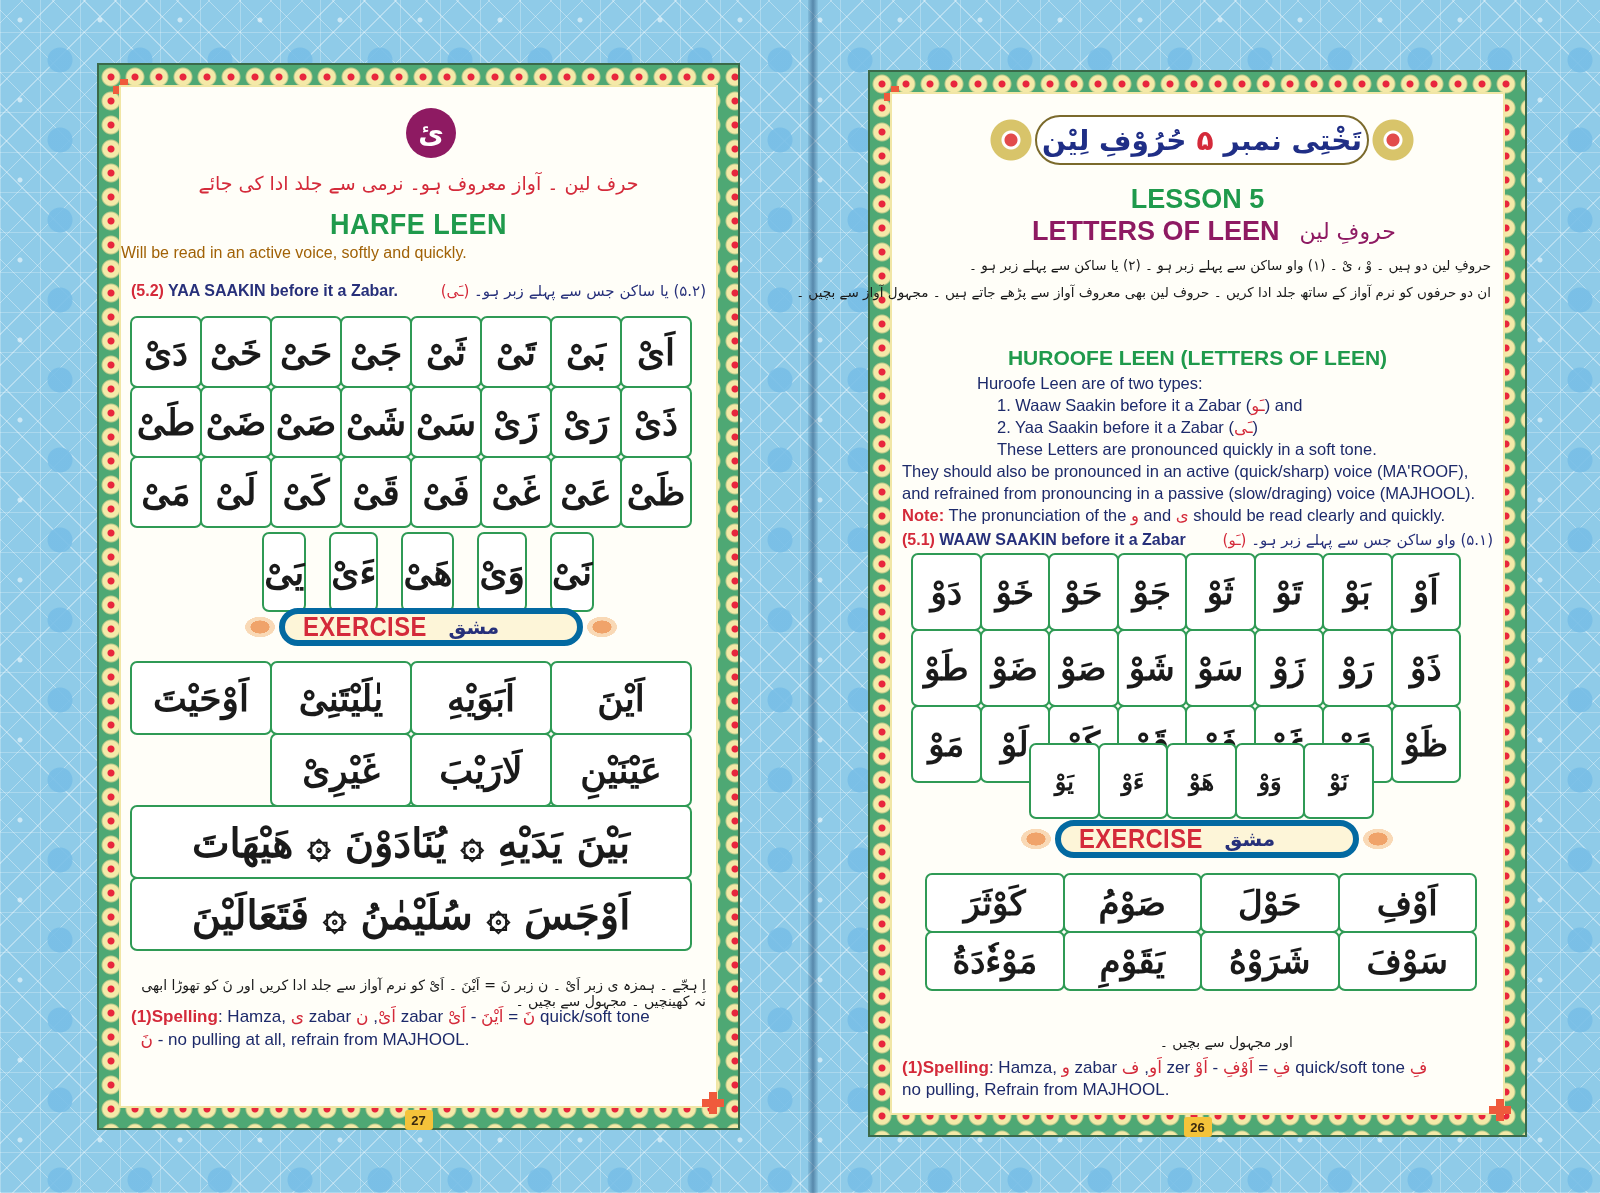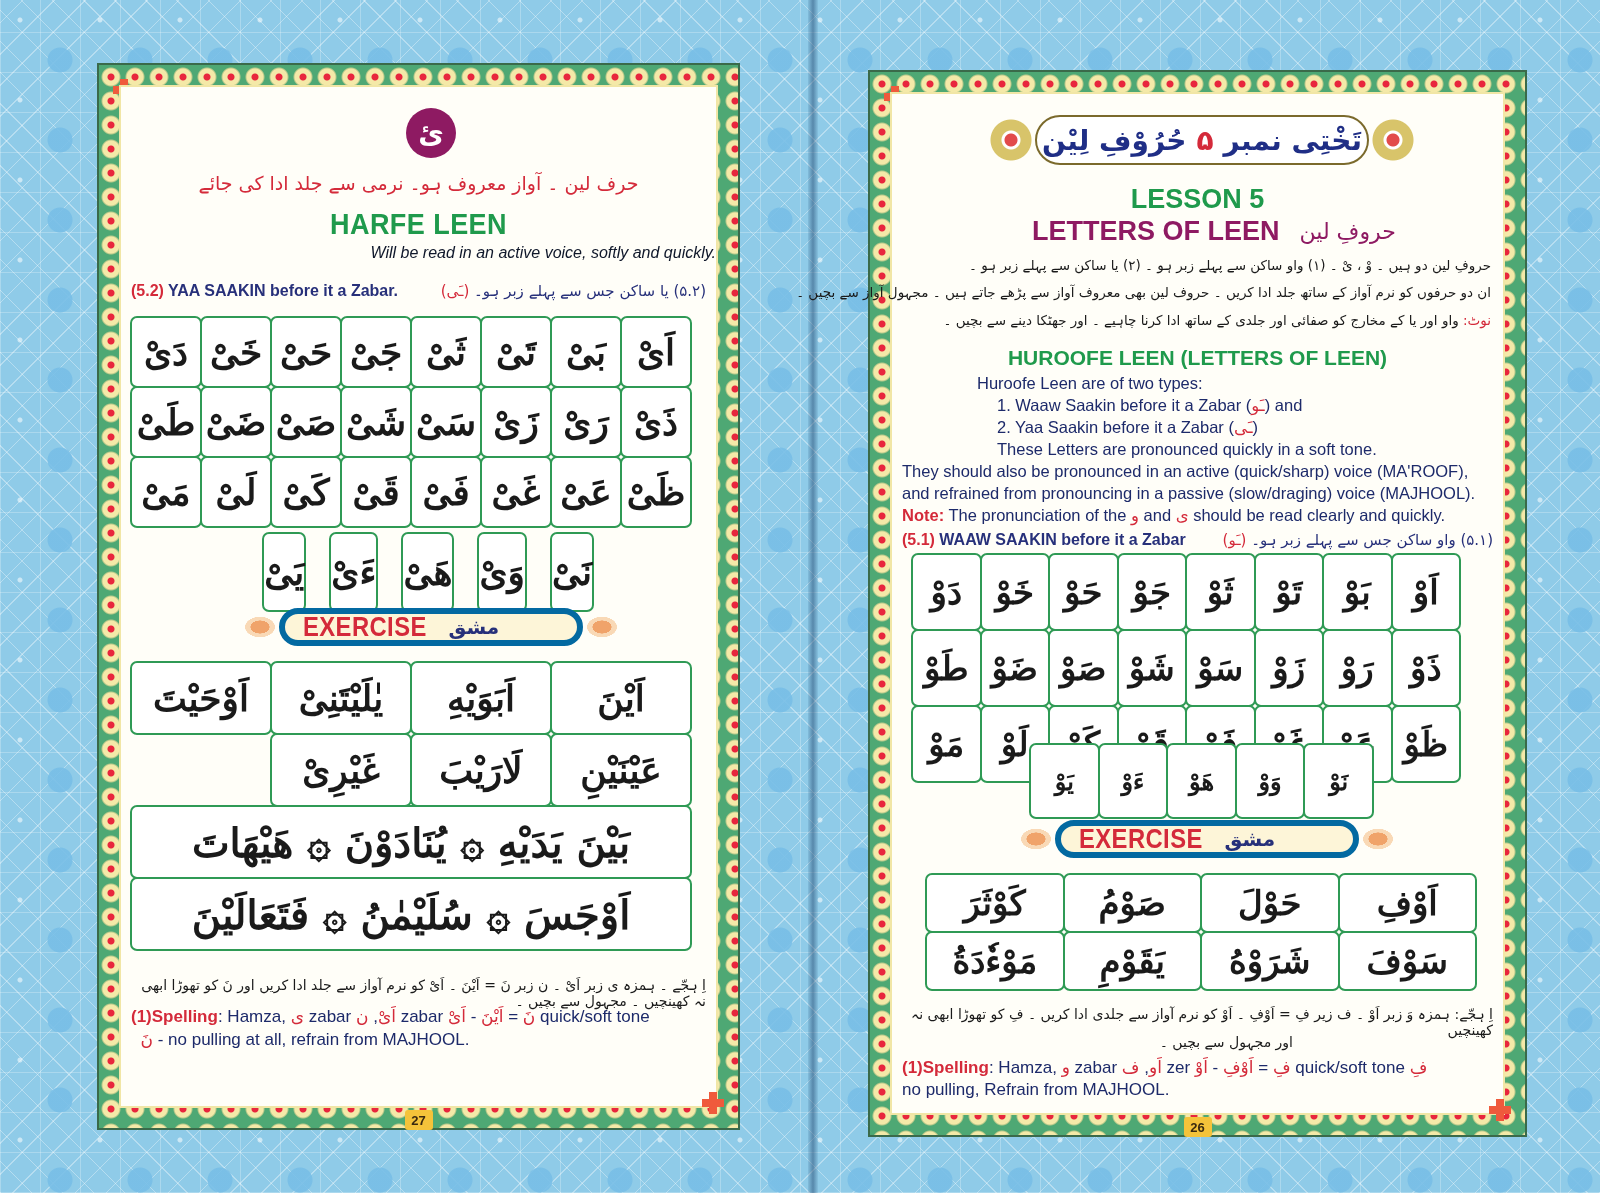--- a/index.html
+++ b/index.html
@@ -51,21 +51,21 @@
 
   
   .yaa-badge {
     position: absolute; left: 285px; top: 21px; width: 50px; height: 50px;
     border-radius: 50%; background: #8e1a62; color: #fff;
     display: flex; align-items: center; justify-content: center;
     font-size: 28px; font-weight: bold;
   }
   .left-urdu-title { position: absolute; left: 0; right: 0; top: 85px; text-align: center; color: #d42a3a; font-size: 19px; }
   .harfe-title { position: absolute; left: 0; right: 0; top: 120px; text-align: center; color: #1f9a4c; font-size: 30px; font-weight: bold; letter-spacing: 0.5px; transform: scaleX(0.9); }
-  .harfe-sub { position: absolute; left: 0; right: 0; top: 157px; text-align: right; color: #0f172a; font-size: 16px; font-style: italic; }
+  .harfe-sub { position: absolute; left: 0; right: 0; top: 157px; text-align: left; color: #a16207; font-size: 16px; }
   .section-head {
     position: absolute; display: flex; align-items: center; justify-content: space-between;
     font-size: 16px; font-weight: bold; color: #27307a;
   }
   .section-head .num { color: #d42a3a; }
   .section-head .u { color: #27307a; font-weight: normal; font-size: 15px; }
   .section-head .u .red { color: #d42a3a; }
 
   .grid { position: absolute; display: grid; gap: 0; }
   .cell {
@@ -240,24 +240,20 @@
     </div>
 
     <div class="lesson-title">LESSON 5</div>
     <div class="letters-title">
       <span class="en">LETTERS OF LEEN</span>
       <span class="ur urdu">حروفِ لین</span>
     </div>
 
     <div class="right-urdu-line urdu" style="top:163px;">حروفِ لین دو ہیں ۔ وْ ، یْ ۔ (۱) واو ساکن سے پہلے زبر ہو ۔ (۲) یا ساکن سے پہلے زبر ہو ۔</div>
     <div class="right-urdu-line urdu" style="top:190px;">ان دو حرفوں کو نرم آواز کے ساتھ جلد ادا کریں ۔ حروف لین بھی معروف آواز سے پڑھے جاتے ہیں ۔ مجہول آواز سے بچیں ۔</div>
-    <div class="right-urdu-line urdu" style="top:218px;">
-      <span class="red">نوٹ:</span>
-      <span>واو اور یا کے مخارج کو صفائی اور جلدی کے ساتھ ادا کرنا چاہیے ۔ اور جھٹکا دینے سے بچیں ۔</span>
-    </div>
 
     <div class="huroofe-title">HUROOFE LEEN (LETTERS OF LEEN)</div>
 
     <div class="body-line" style="left:85px; top:280px;">Huroofe Leen are of two types:</div>
     <div class="body-line" style="left:105px; top:302px;">
       <span>1. Waaw Saakin before it a Zabar (</span><span class="red urdu">ـَو</span><span>) and</span>
     </div>
     <div class="body-line" style="left:105px; top:324px;">
       <span>2. Yaa Saakin before it a Zabar (</span><span class="red urdu">ـَی</span><span>)</span>
     </div>
@@ -326,21 +322,20 @@
       <div class="cell">اَوْفِ</div>
       <div class="cell">حَوْلَ</div>
       <div class="cell">صَوْمُ</div>
       <div class="cell">کَوْثَرَ</div>
       <div class="cell">سَوْفَ</div>
       <div class="cell">شَرَوْهُ</div>
       <div class="cell">یَقَوْمِ</div>
       <div class="cell">مَوْءٗدَةُ</div>
     </div>
 
-    <div class="spell-urdu urdu" style="left:10px; right:10px; top:912px;">اِ ہجّے: ہمزہ وَ زبر اَوْ ۔ ف زیر فِ = اَوْفِ ۔ اَوْ کو نرم آواز سے جلدی ادا کریں ۔ فِ کو تھوڑا ابھی نہ کھینچیں</div>
     <div class="spell-urdu urdu" style="left:10px; right:210px; top:940px;">اور مجہول سے بچیں ۔</div>
     <div class="spell-en" style="left:10px; right:10px; top:962px;">
       <span class="label">(1)Spelling</span><span>: Hamza, </span><span class="red">و</span><span> zabar </span><span class="red">اَو</span><span>, </span><span class="red">ف</span><span> zer </span><span class="red">فِ</span><span> = </span><span class="red">اَوْفِ</span><span> - </span><span class="red">اَوْ</span><span> quick/soft tone </span><span class="red">فِ</span><br>
       <span>no pulling, Refrain from MAJHOOL.</span>
     </div>
 
     <div class="page-num">26</div>
   </div>
 </div>
 

